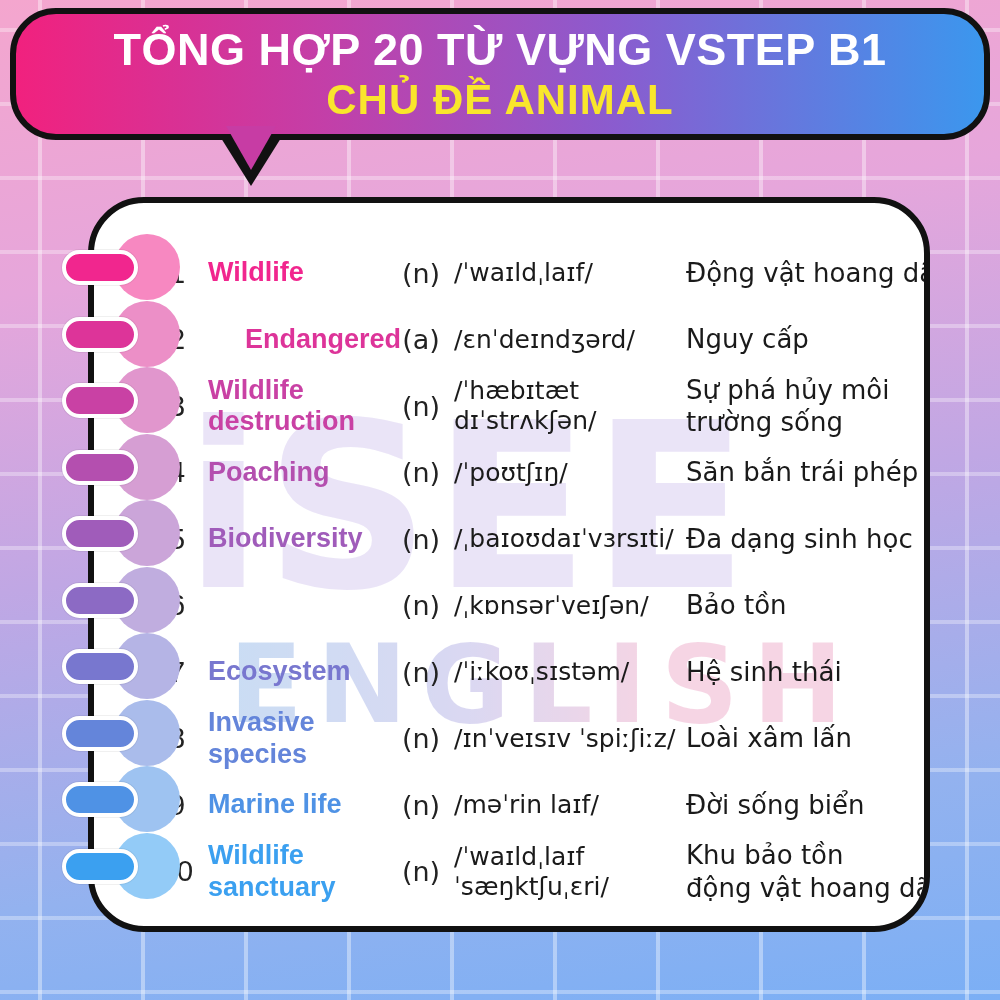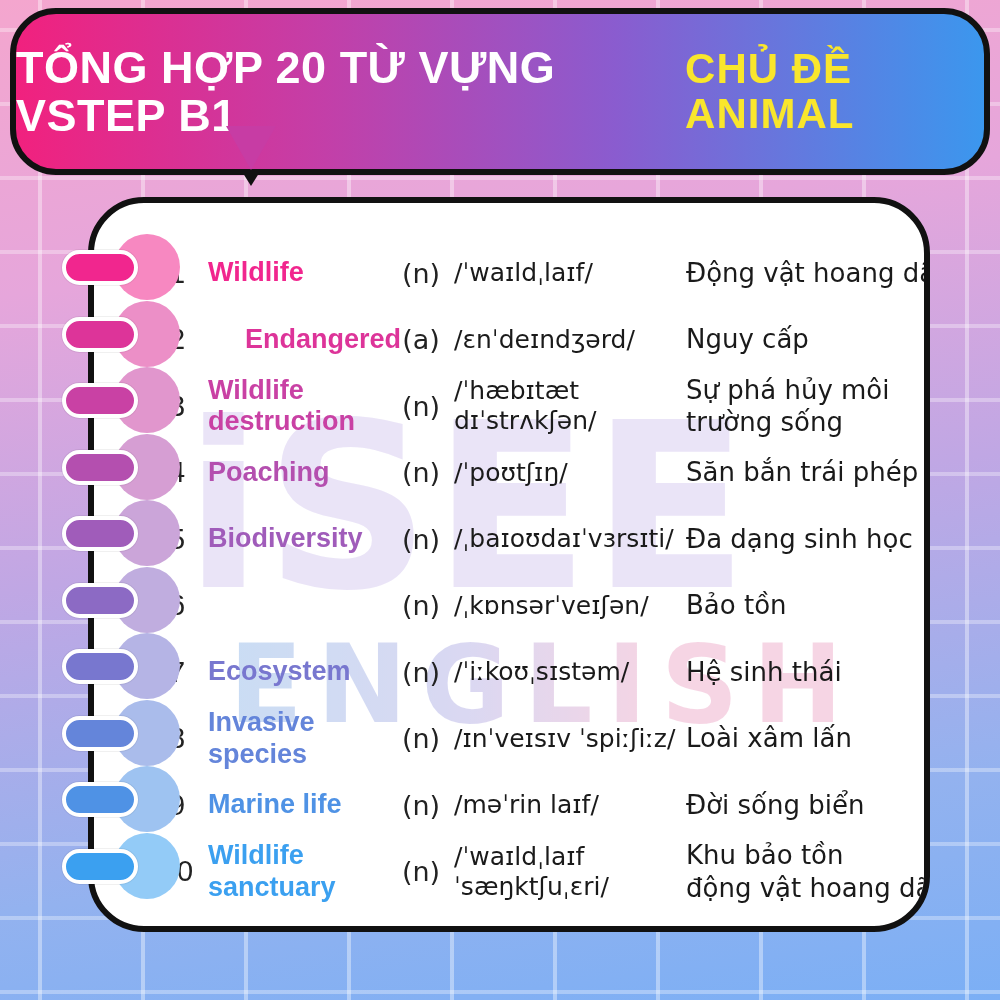--- a/index.html
+++ b/index.html
@@ -10,24 +10,24 @@
   }
   .grid-overlay{
     position:absolute;inset:0;z-index:0;
     background-image:
       repeating-linear-gradient(to right, rgba(255,255,255,.38) 0 4px, transparent 4px 103px),
       repeating-linear-gradient(to bottom, rgba(255,255,255,.32) 0 4px, transparent 4px 74px);
     background-position:38px 28px, 38px 28px;
   }
   
   .header{
-    position:absolute;left:10px;top:8px;width:980px;height:167px;z-index:6;
+    position:absolute;left:10px;top:8px;width:980px;height:132px;z-index:6;
     border:6px solid #111;border-radius:46px;box-sizing:border-box;
     background:linear-gradient(90deg,#F1217E 0%,#C33FA8 32%,#8A5CCF 62%,#3B97EE 100%);
-    display:flex;flex-direction:row;align-items:center;justify-content:center;gap:4px;
+    display:flex;flex-direction:column;align-items:center;justify-content:center;gap:4px;
   }
   .header .title{font-size:45px;font-weight:700;letter-spacing:.5px;line-height:1.05;}
   .header .subtitle{font-size:42px;font-weight:700;letter-spacing:1px;line-height:1.05;}
   .tail-black{
     position:absolute;left:216px;top:130px;width:70px;height:56px;z-index:5;
     background:#111;clip-path:polygon(0 0,100% 0,50% 100%);
   }
   .tail-fill{
     position:absolute;left:226px;top:126px;width:50px;height:44px;z-index:7;
     background:#C73CA4;clip-path:polygon(0 0,100% 0,50% 100%);

